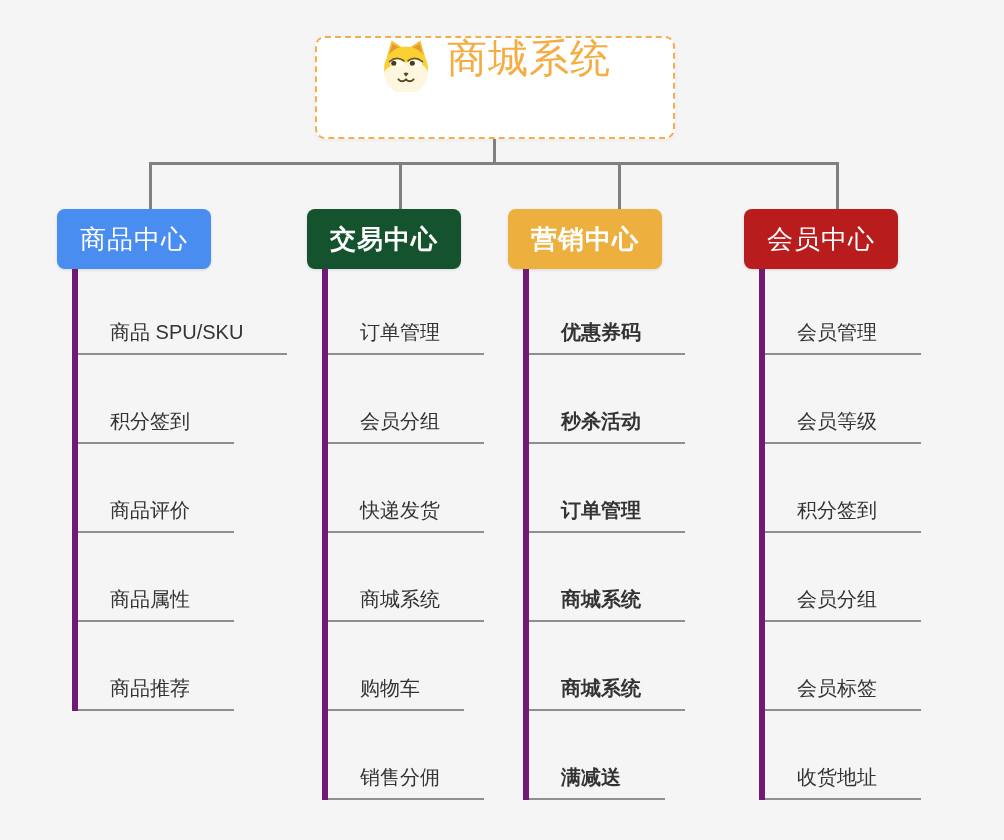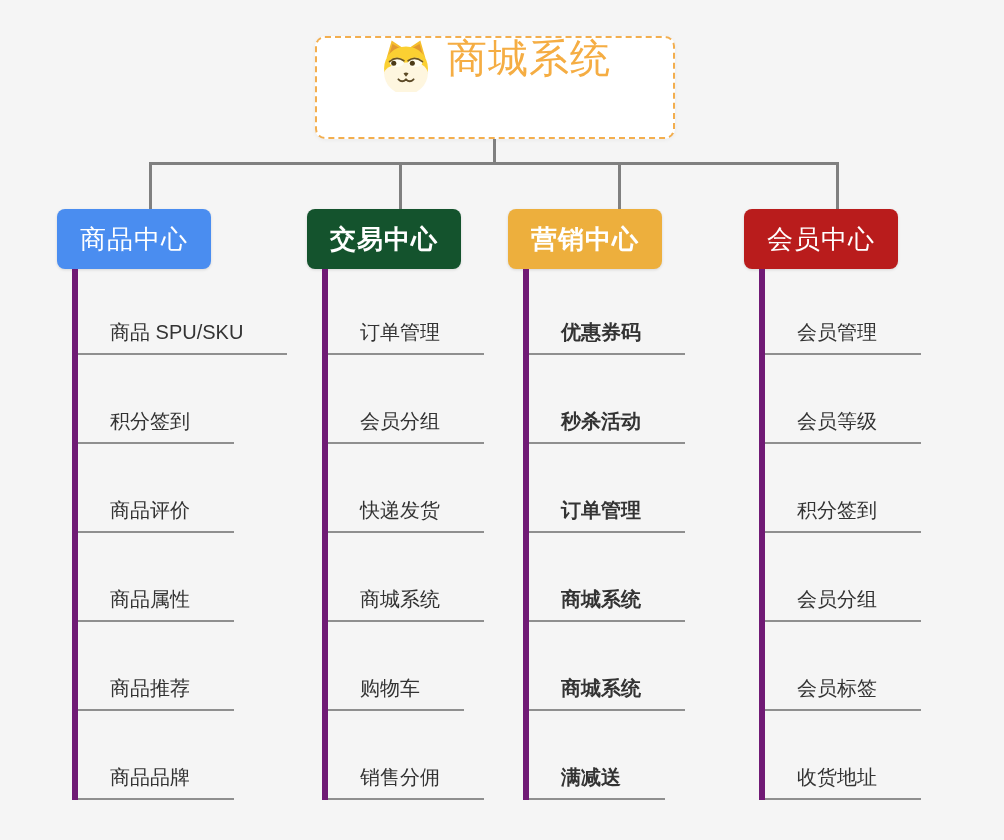--- a/index.html
+++ b/index.html
@@ -92,21 +92,20 @@
 
   <div>
       <div class="branch" style="left: 57px;">
         <div class="branch-header" style="background: rgb(74, 141, 240);">商品中心</div>
         <ul class="children">
           <li class="child">商品 SPU/SKU</li>
           <li class="child">积分签到</li>
           <li class="child">商品评价</li>
           <li class="child">商品属性</li>
           <li class="child">商品推荐</li>
-          <li class="child">商品品牌</li>
         </ul>
       </div>
       <div class="branch" style="left: 307px;">
         <div class="branch-header" style="background: #14532d; font-weight: bold;">交易中心</div>
         <ul class="children">
           <li class="child">订单管理</li>
           <li class="child">会员分组</li>
           <li class="child">快递发货</li>
           <li class="child">商城系统</li>
           <li class="child">购物车</li>

